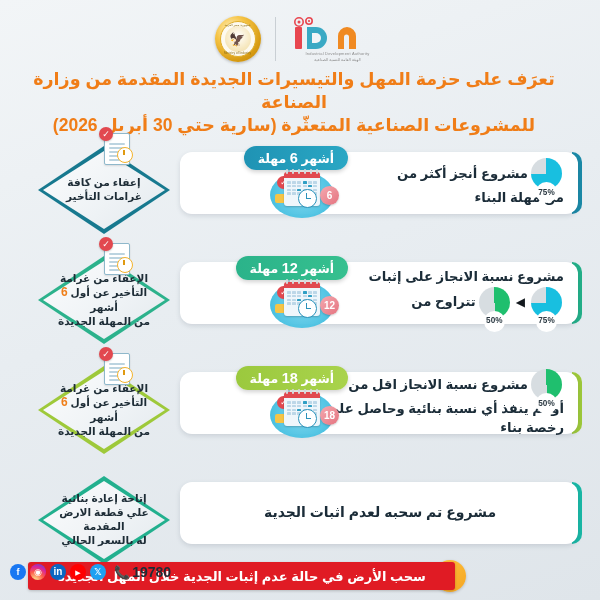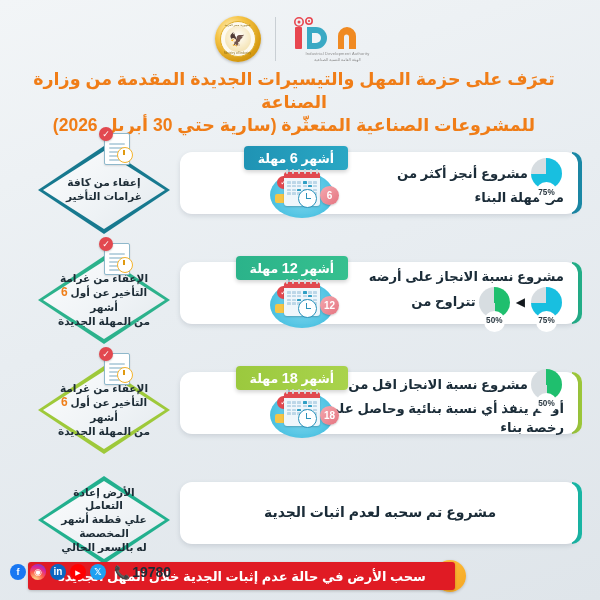--- a/index.html
+++ b/index.html
@@ -84,21 +84,21 @@
   }
   .d-cyan75{background:conic-gradient(#18bfe0 0% 75%,#d7dde1 75% 100%);}
   .d-green50{background:conic-gradient(#1fbf6e 0% 50%,#d7dde1 50% 100%);}
   .arrow-l{font-size:12px;color:#12181d;margin:0 3px;line-height:1;}
 
   .inline-wrap{display:inline-flex;align-items:center;gap:1px;vertical-align:middle;}
 
   
   .pill{
     position:absolute;top:6px;right:252px;z-index:4;
-    padding:4px 14px;border-radius:4px;color:#fff;font-weight:bold;font-size:12.5px;
+    padding:4px 14px;border-radius:12px;color:#fff;font-weight:bold;font-size:12.5px;
     box-shadow:0 2px 4px rgba(0,0,0,.18);white-space:nowrap;
   }
   .pill.teal{background:linear-gradient(90deg,#1f93b4,#2aa7c4);}
   .pill.green{background:linear-gradient(90deg,#2bb38a,#36c08f);}
   .pill.lime{background:linear-gradient(90deg,#9bc93e,#a9d34c);}
   .pill .num{font-size:14.5px;}
 
   
   .cal-wrap{position:absolute;top:26px;right:262px;width:72px;height:56px;z-index:5;}
   .cal-blob{position:absolute;left:4px;top:6px;width:64px;height:46px;border-radius:50%;
@@ -311,21 +311,21 @@
         <div class="clip-check">✓</div>
         <div class="clip-clock"></div>
       </div>
     </div>
   </div>
 
   <div class="row r2">
     <div class="card green">
       <div class="vsep"></div>
       <div class="card-text">
-        <span>مشروع نسبة الانجاز على أرضه</span><br>
+        <span>مشروع نسبة الانجاز على إثبات</span><br>
         <span class="inline-wrap">
           <span class="donut d-cyan75">
             <span class="hole">75%</span>
           </span>
           <span class="arrow-l">◀</span>
           <span class="donut d-green50">
             <span class="hole">50%</span>
           </span>
           <span>تتراوح من</span>
         </span>
@@ -506,22 +506,22 @@
       <div class="card-text">
         <span>مشروع تم سحبه لعدم اثبات الجدية</span>
       </div>
     </div>
 
     <div class="diamond d4">
       <div class="dia-outer"></div>
       <div class="dia-inner"></div>
       <div class="dia-text">
         <span>
-          <span>الأرض إعادة التعامل</span><br>
-          <span>علي قطعة أشهر المخصصة</span><br>
+          <span>إتاحة إعادة بنائية</span><br>
+          <span>علي قطعة الارض المقدمة</span><br>
           <span>له بالسعر الحالي</span>
         </span>
       </div>
     </div>
   </div>
 
   <div class="footer">
     <div class="footer-dot"></div>
     <div class="footer-banner">سحب الأرض في حالة عدم إثبات الجدية خلال المهل الجديدة</div>
     <div class="socials">

